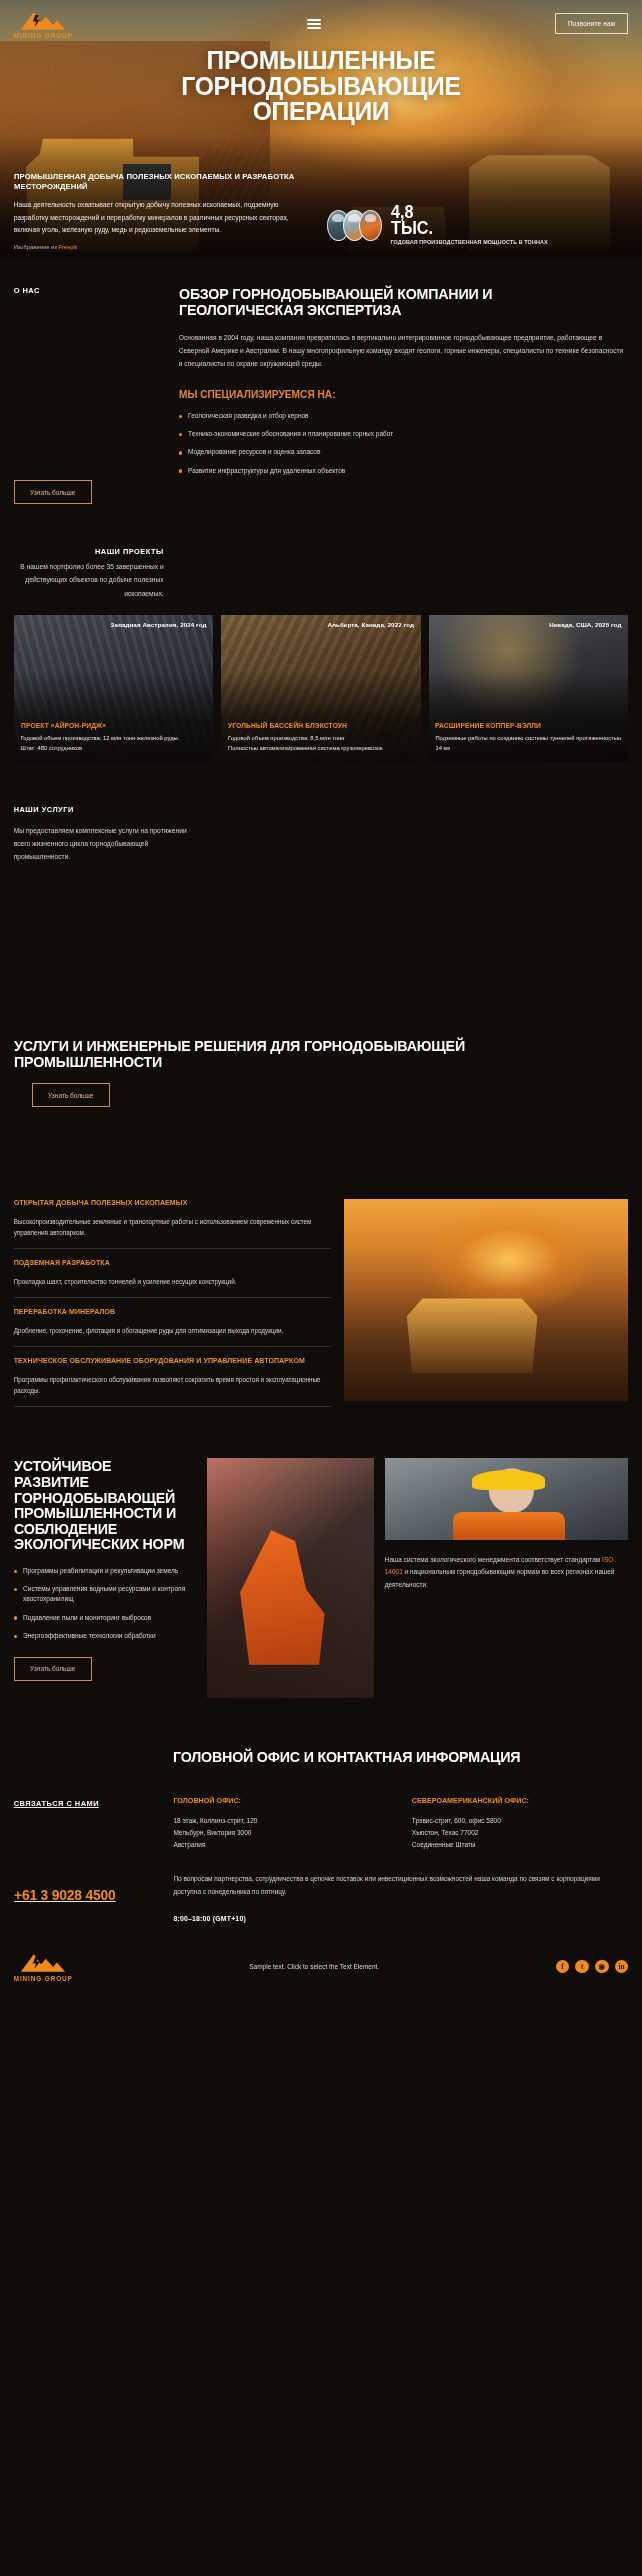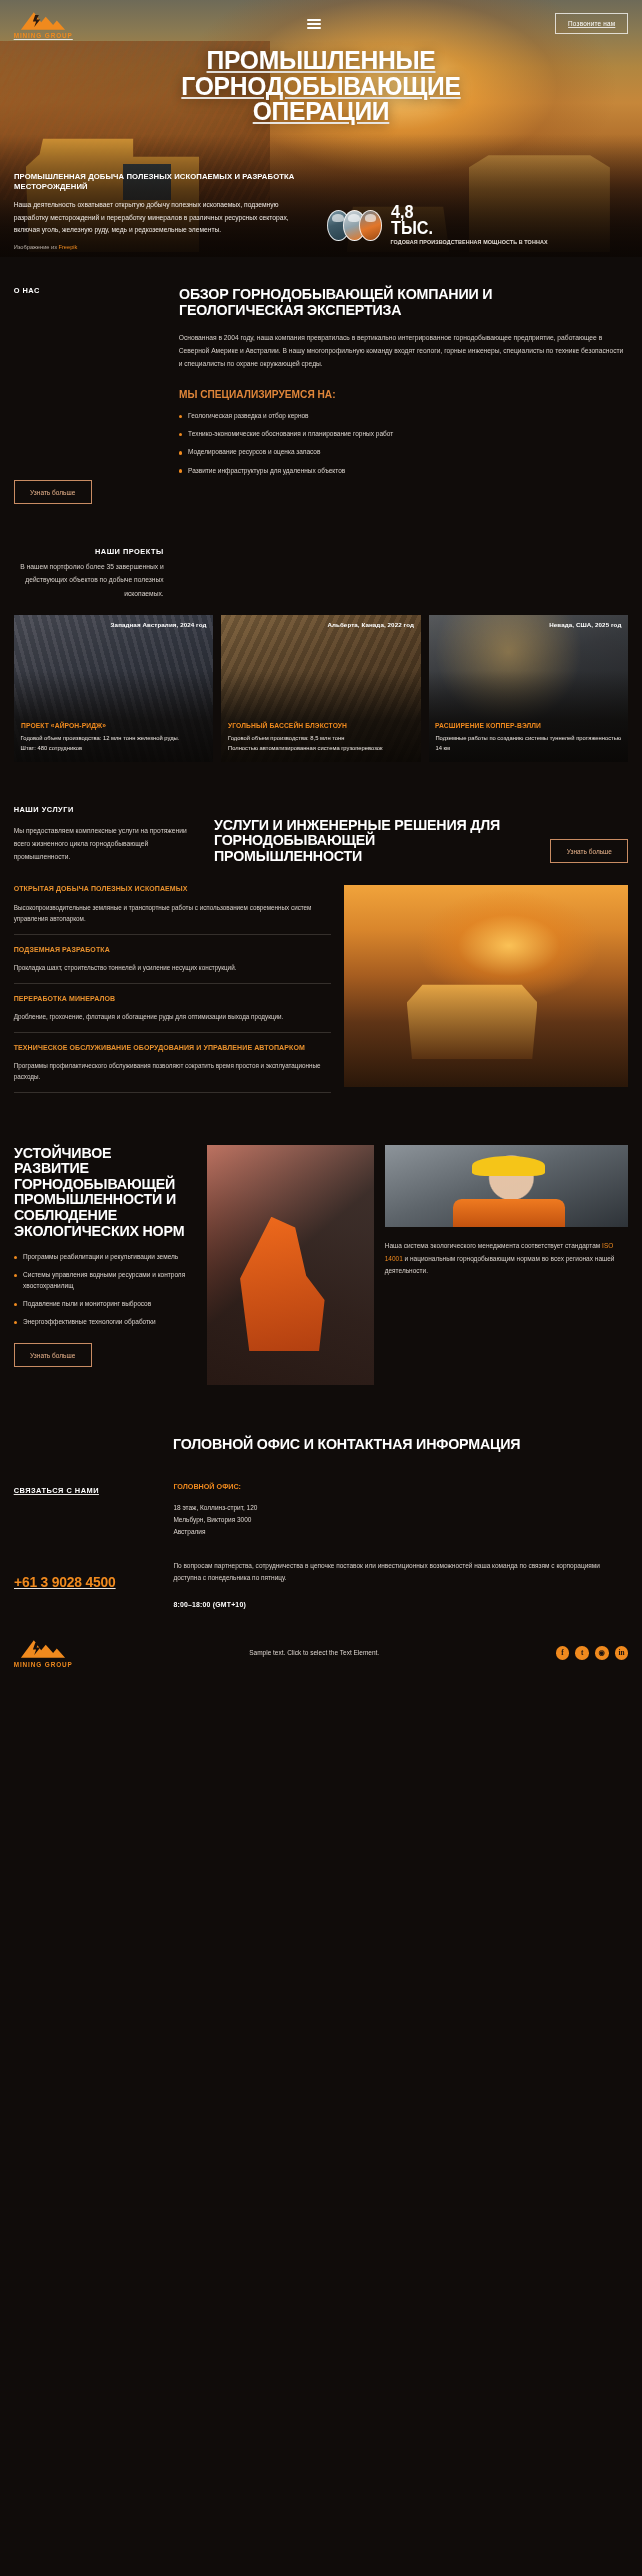--- a/index.html
+++ b/index.html
@@ -13,21 +13,20 @@
   }
   .page { width:642px; position:relative; }
 
   
   .hero {
     position:relative;
     width:642px;
     height:257px;
     overflow:hidden;
     background:#4c1d95;
-    text-decoration:underline;
   }
   .hero-bg {
     position:absolute; inset:0;
     background:
       radial-gradient(ellipse 274px 154px at 62% 34%, rgba(255,210,120,0.85) 0%, rgba(245,160,50,0.55) 28%, rgba(150,80,25,0.25) 58%, rgba(0,0,0,0) 80%),
       linear-gradient(180deg,#6e6a58 0%, #8a7a52 12%, #b08640 26%, #c6873a 40%, #b06f2c 55%, #7d481e 70%, #3b2211 86%, #120a06 100%);
   }
   
   .hero-bg::before {
     content:"";
@@ -196,24 +195,24 @@
   .proj-body { position:relative; z-index:2; }
   .proj-name {
     font-size:7px; font-weight:bold; color:#f08a1e;
     text-transform:uppercase; margin-bottom:5.1px; letter-spacing:0.1px;
     transform:scaleX(0.96); transform-origin:left;
   }
   .proj-desc { font-size:5.8px; line-height:1.72; color:#ece6e1; }
 
   
   .services { padding-top:24px; padding-bottom:17px; }
-  .svc-head { display:flex; gap:12px; align-items:flex-end; }
+  .svc-head { display:flex; gap:12px; align-items:flex-start;flex-direction:column; }
   .svc-head-left { width:188px; flex:0 0 188px; }
   .svc-head-left .eyebrow { margin-bottom:10.3px; display:block; }
-  .svc-head-mid { flex:1; }
+  .svc-head-mid { flex:1;margin-top:33px; }
   .svc-head-right { width:96px; flex:0 0 96px; text-align:right; padding-top:1.7px; }
   .svc-body { display:flex; gap:13.7px; margin-top:22px; }
   .svc-list { width:317px; flex:0 0 317px; }
   .svc-item { padding:0 0 10.3px; border-bottom:0.9px solid #35302c; margin-bottom:10.3px; }
   .svc-item:last-child { border-bottom:0.9px solid #35302c; }
   .svc-name {
     font-size:7px; font-weight:bold; color:#e8912e; text-transform:uppercase;
     margin-bottom:7.7px; line-height:1.25; letter-spacing:0.1px;
   }
   .svc-desc { font-size:6.3px; line-height:1.75; color:#d9d2cc; }
@@ -488,20 +487,26 @@
     <div class="contact-right">
       <h2 class="h2">ГОЛОВНОЙ ОФИС И КОНТАКТНАЯ ИНФОРМАЦИЯ</h2>
 
       <div class="office-cols">
         <div class="office">
           <div class="office-title">ГОЛОВНОЙ ОФИС:</div>
           <div class="office-line">18 этаж, Коллинз-стрит, 120</div>
           <div class="office-line">Мельбурн, Виктория 3000</div>
           <div class="office-line">Австралия</div>
         </div>
+        <div class="office">
+          <div class="office-title">СЕВЕРОАМЕРИКАНСКИЙ ОФИС:</div>
+          <div class="office-line">Трэвис-стрит, 600, офис 5800</div>
+          <div class="office-line">Хьюстон, Техас 77002</div>
+          <div class="office-line">Соединенные Штаты</div>
+        </div>
       </div>
 
       <p class="contact-note">По вопросам партнерства, сотрудничества в цепочке поставок или инвестиционных возможностей наша команда по связям с корпорациями доступна с понедельника по пятницу.</p>
       <div class="hours">8:00–18:00 (GMT+10)</div>
     </div>
   </section>
 
   <footer class="footer">
     <div class="footer-logo">
       <svg class="logo-mark" viewBox="0 0 100 46">

